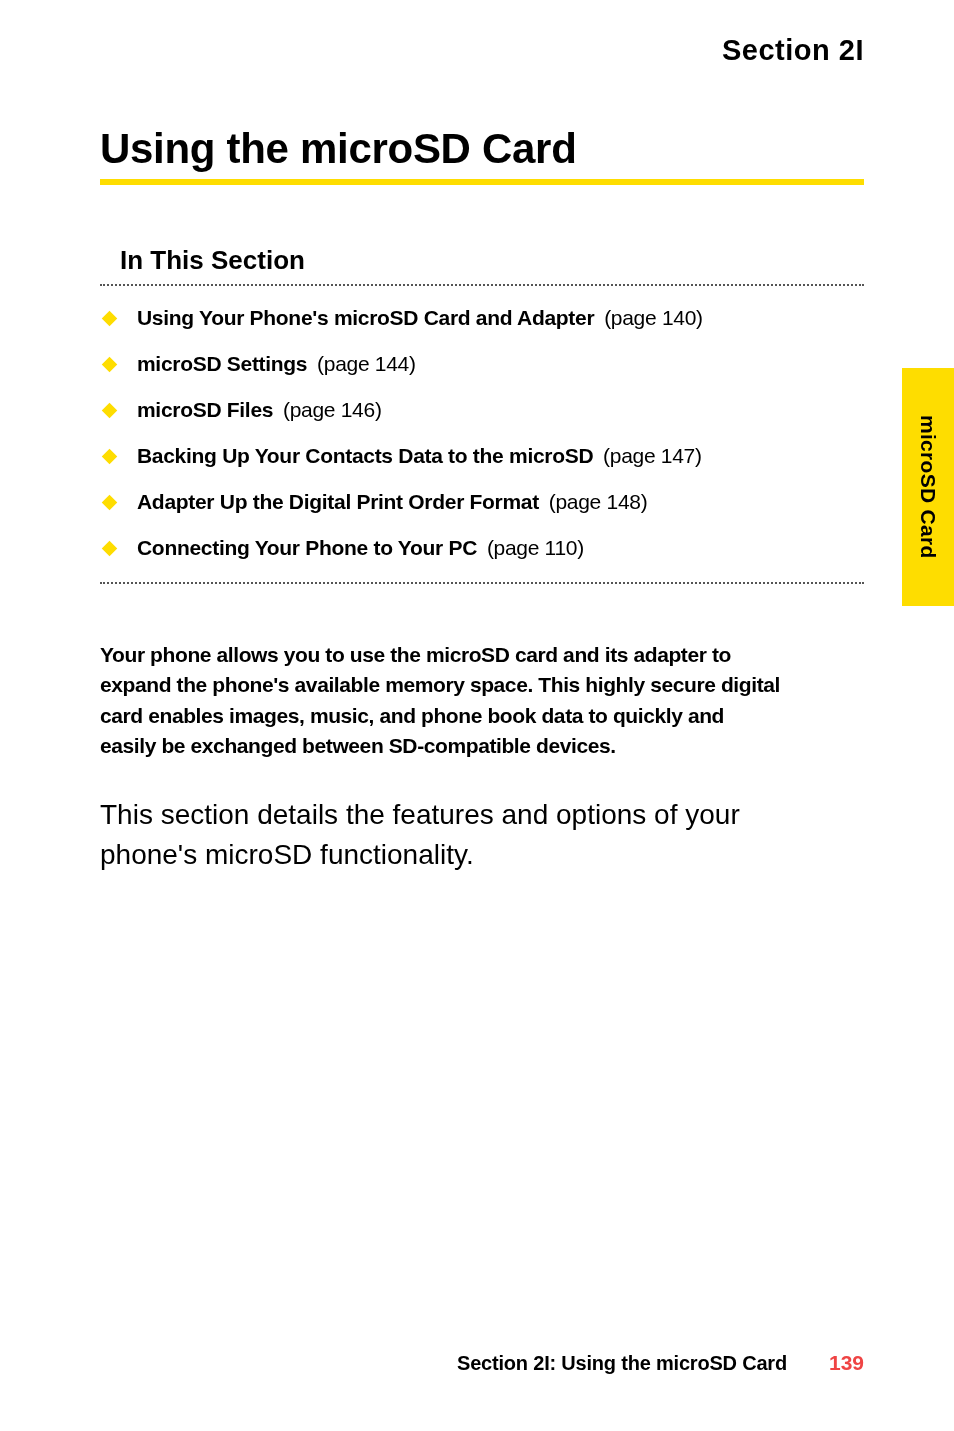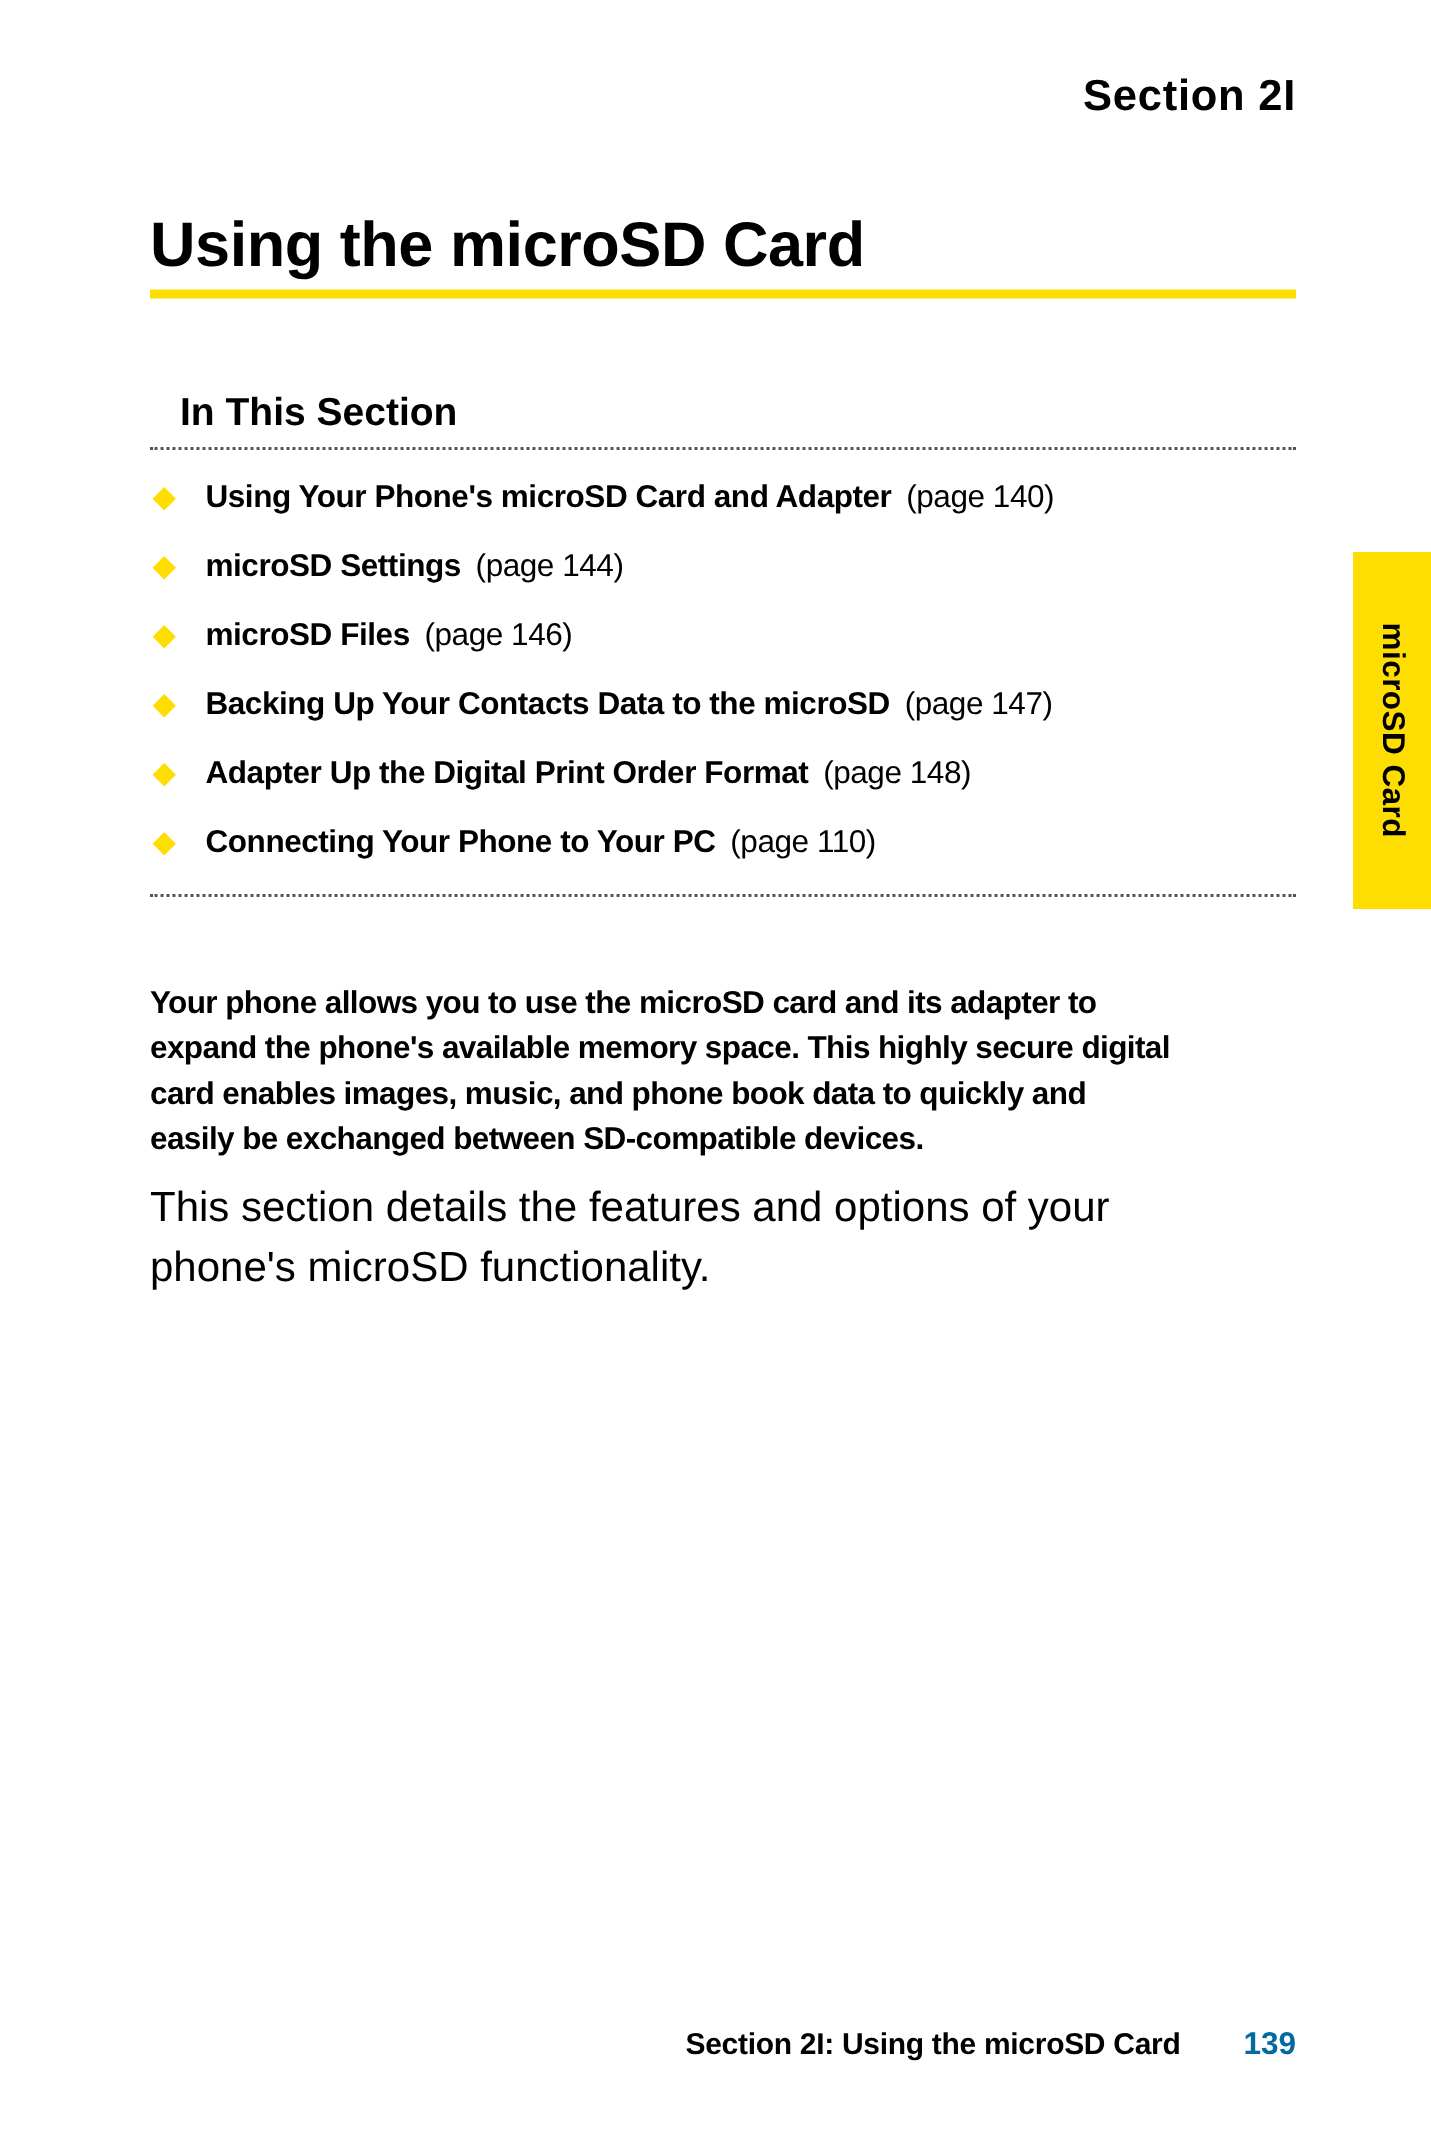--- a/index.html
+++ b/index.html
@@ -9,21 +9,21 @@
     }
     body {
       font-family: "Segoe UI", "Myriad Pro", Arial, sans-serif;
       background: #ffffff;
       width: 954px;
       height: 1431px;
       position: relative;
       color: #000000;
     }
     .page {
-      padding: 48px 90px 60px 100px;
+      padding: 34px 90px 60px 100px;
     }
     .section-label {
       text-align: right;
       font-size: 29px;
       font-weight: 700;
       margin-bottom: 58px;
       letter-spacing: 0.5px;
     }
     .main-title {
       font-size: 42px;
@@ -80,21 +80,21 @@
       border: none;
       border-top: 2px dotted #555555;
       margin-top: 0px;
       margin-bottom: 56px;
     }
     .intro {
       font-size: 21px;
       font-weight: 700;
       line-height: 1.45;
       letter-spacing: -0.4px;
-      margin-bottom: 9px;
+      margin-bottom: 33px;
       max-width: 680px;
     }
     .body-text {
       font-size: 28px;
       font-weight: 400;
       line-height: 1.45;
       max-width: 680px;
     }
     .side-tab {
       position: absolute;
@@ -124,21 +124,21 @@
       font-size: 20px;
     }
     .footer-section {
       font-weight: 700;
       letter-spacing: -0.2px;
       margin-top: 30px;
     }
     .footer-page {
       font-weight: 700;
       margin-left: 42px;
-      color: #0369a1;
+      color: #ef4444;
       font-size: 21px;
     }
   </style>
 </head>
 <body>
 
 <div class="page">
   <div class="section-label">Section 2I</div>
 
   <h1 class="main-title">Using the microSD Card</h1>

